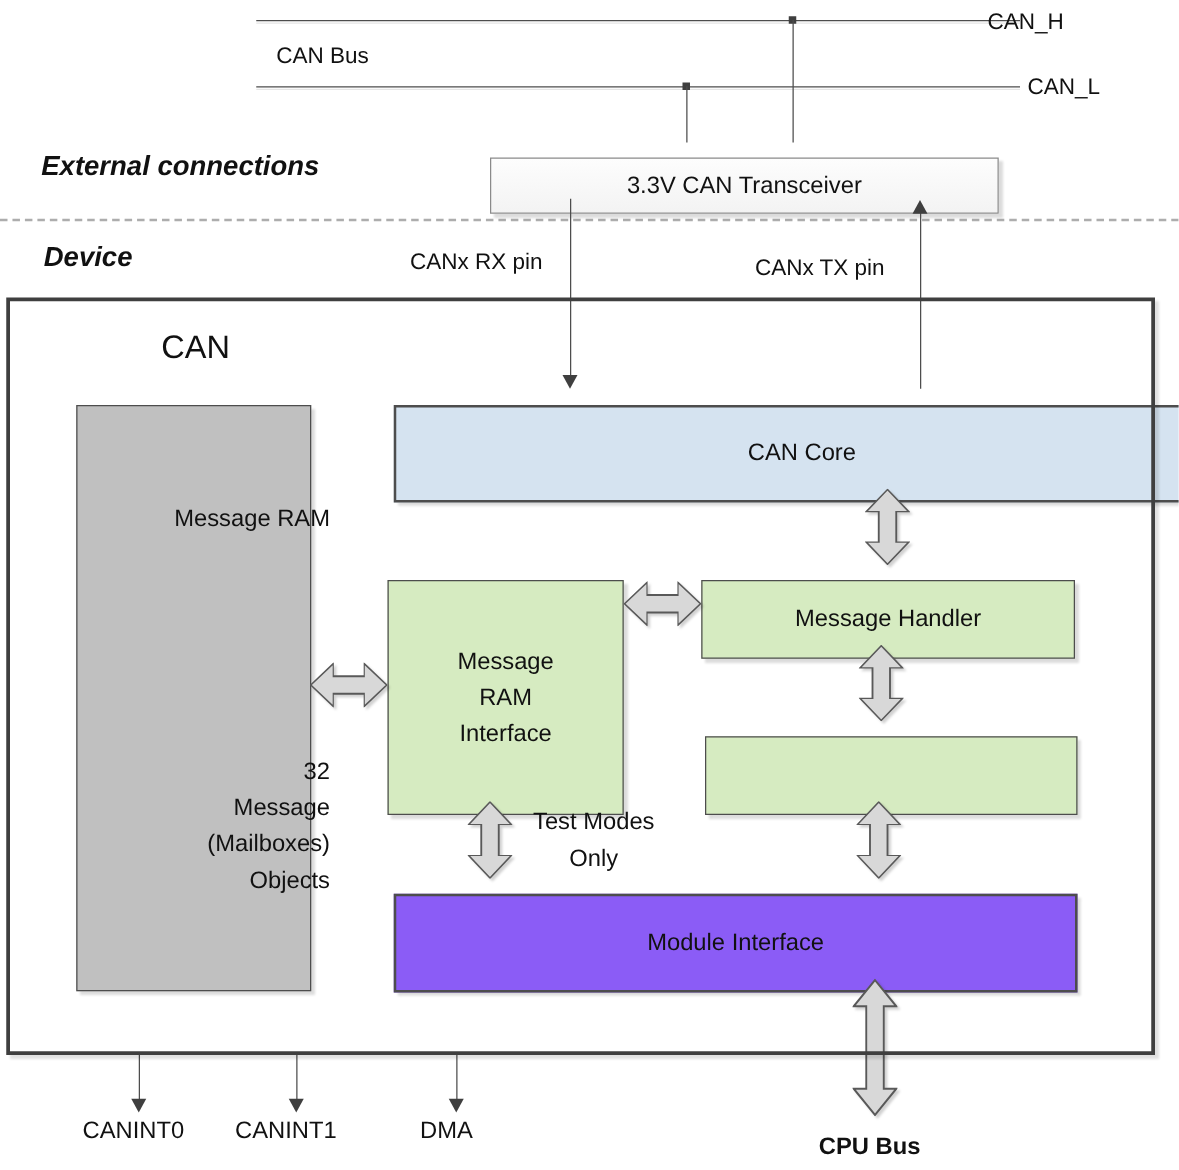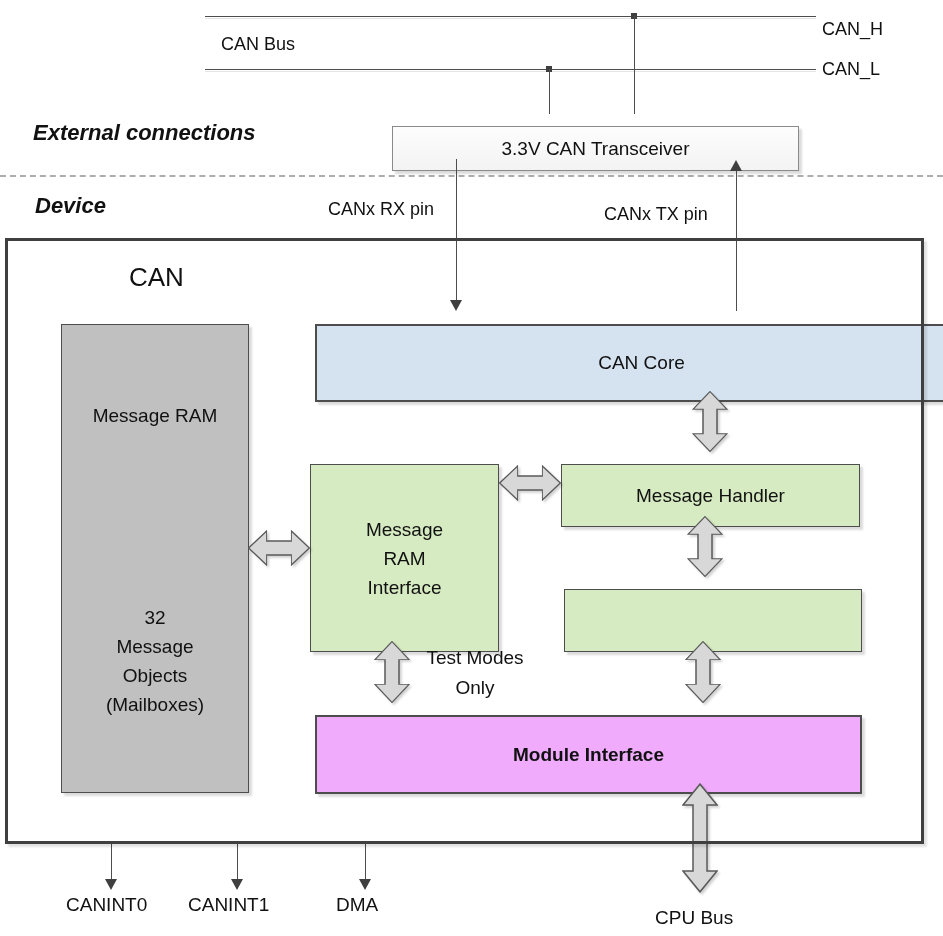--- a/index.html
+++ b/index.html
@@ -23,45 +23,45 @@
     background:linear-gradient(#fdfdfd,#f3f3f3);border:1px solid #8a8a8a;
   }
   #separator{position:absolute;left:0;top:175px;width:943px;height:0;border-top:2px dashed #adadad;}
   #device-box{
     position:absolute;left:5px;top:238px;width:919px;height:606px;box-sizing:border-box;
     border:3px solid #3f3f3f;background:transparent;z-index:5;pointer-events:none;
     box-shadow:3px 3px 2px rgba(0,0,0,0.12);
   }
   #can-title{position:absolute;left:129px;top:262px;font-size:26px;}
   #message-ram-box{left:61px;top:312px;width:188px;height:469px;background:#c0c0c0;}
-  #message-ram-box .inner{position:absolute;left:0;width:100%;text-align:center;line-height:29px;}
+  #message-ram-box .inner{position:absolute;left:16px;width:100%;text-align:right;line-height:29px;}
   #can-core-box{left:315px;top:312px;width:653px;height:78px;background:#d5e3f0;border-width:2px;}
   #mri-box{left:310px;top:452px;width:189px;height:188px;background:#d6ebc1;line-height:29px;}
   #handler-box{left:561px;top:452px;width:299px;height:63px;background:#d6ebc1;}
   #register-box{left:564px;top:577px;width:298px;height:63px;background:#d6ebc1;line-height:28px;}
-  #module-box{left:315px;top:703px;width:547px;height:79px;background:#f0abfc;border-width:2px;font-weight:bold;}
+  #module-box{left:315px;top:703px;width:547px;height:79px;background:#8b5cf6;border-width:2px;}
   .blk-arrow{position:absolute;filter:drop-shadow(2px 2px 1px rgba(0,0,0,0.18));z-index:1;}
   .blk-arrow svg{display:block;width:100%;height:100%;}
   .ah-down{position:absolute;width:0;height:0;border-left:6px solid transparent;
     border-right:6px solid transparent;border-top:11px solid #3f3f3f;}
   .ah-up{position:absolute;width:0;height:0;border-left:6px solid transparent;
     border-right:6px solid transparent;border-bottom:11px solid #3f3f3f;}
   #test-modes{position:absolute;left:408px;top:643px;width:134px;text-align:center;
     font-size:19px;line-height:30px;}
   .port-lbl{position:absolute;font-size:19px;white-space:nowrap;}
 </style>
 </head>
 <body>
 
 <div id="canvas">
 
   <div class="hline" style="left:205px;top:16px;width:611px;"></div>
   <div class="hline" style="left:205px;top:69px;width:611px;"></div>
   <div class="lbl" style="left:221px;top:34px;">CAN Bus</div>
-  <div class="lbl" style="left:822px;top:7px;margin-top:12px;">CAN_H</div>
+  <div class="lbl" style="left:790px;top:7px;">CAN_H</div>
   <div class="lbl" style="left:822px;top:59px;">CAN_L</div>
   <div class="dot" style="left:631px;top:13px;"></div>
   <div class="dot" style="left:546px;top:66px;"></div>
   <div class="vline" style="left:634px;top:16px;height:98px;"></div>
   <div class="vline" style="left:549px;top:69px;height:45px;"></div>
 
   <div class="section-lbl" style="left:33px;top:120px;">External connections</div>
   <div id="separator"></div>
   <div class="section-lbl" style="left:35px;top:193px;">Device</div>
 
@@ -77,22 +77,22 @@
   <div class="ah-up" style="left:730px;top:160px;"></div>
 
   <div id="device-box"></div>
   <div id="can-title">CAN</div>
 
   <div class="box" id="message-ram-box">
     <div class="inner" style="top:76px;">Message RAM</div>
     <div class="inner" style="top:278px;">
       <div>32</div>
       <div>Message</div>
+      <div>(Mailboxes)</div>
       <div>Objects</div>
-      <div>(Mailboxes)</div>
     </div>
   </div>
 
   <div class="box" id="can-core-box">
     <span>CAN Core</span>
   </div>
 
   <div class="box" id="mri-box">
     <div>
       <div>Message</div>
@@ -158,15 +158,15 @@
   <div class="vline" style="left:111px;top:844px;height:36px;"></div>
   <div class="ah-down" style="left:105px;top:879px;"></div>
   <div class="vline" style="left:237px;top:844px;height:36px;"></div>
   <div class="ah-down" style="left:231px;top:879px;"></div>
   <div class="vline" style="left:365px;top:844px;height:36px;"></div>
   <div class="ah-down" style="left:359px;top:879px;"></div>
 
   <div class="port-lbl" style="left:66px;top:894px;text-align:right;">CANINT0</div>
   <div class="port-lbl" style="left:188px;top:894px;">CANINT1</div>
   <div class="port-lbl" style="left:336px;top:894px;">DMA</div>
-  <div class="port-lbl" style="left:655px;top:907px;">CPU Bus</div>
+  <div class="port-lbl" style="left:655px;top:907px;font-weight:bold;">CPU Bus</div>
 
 </div>
 
 </body></html>

